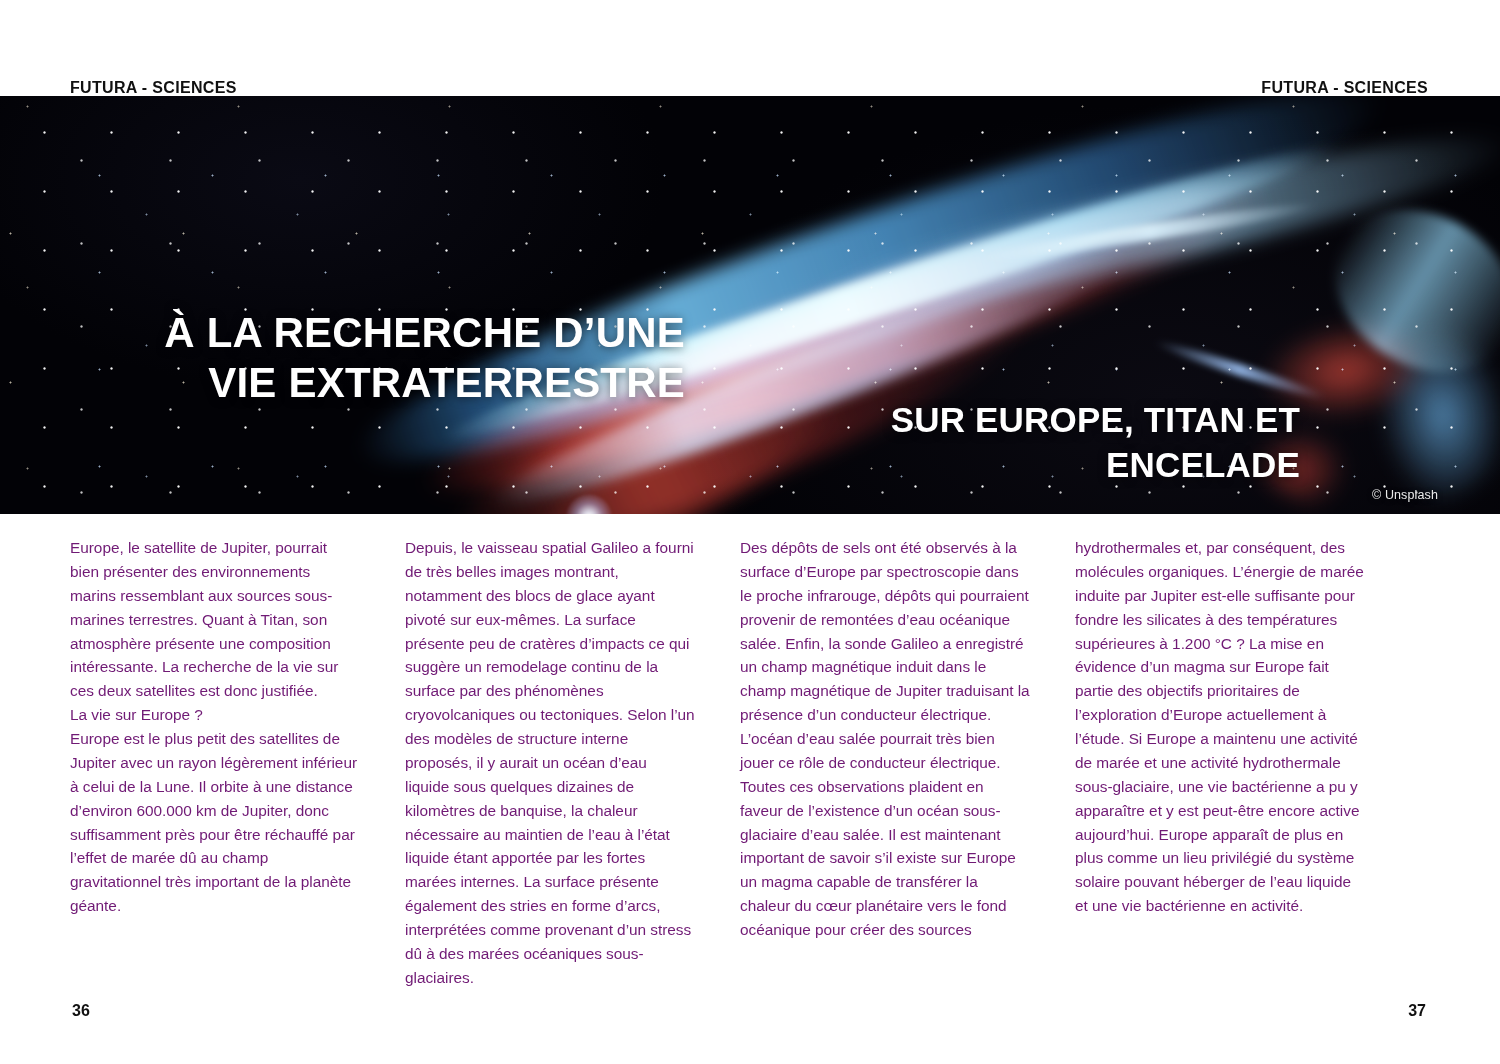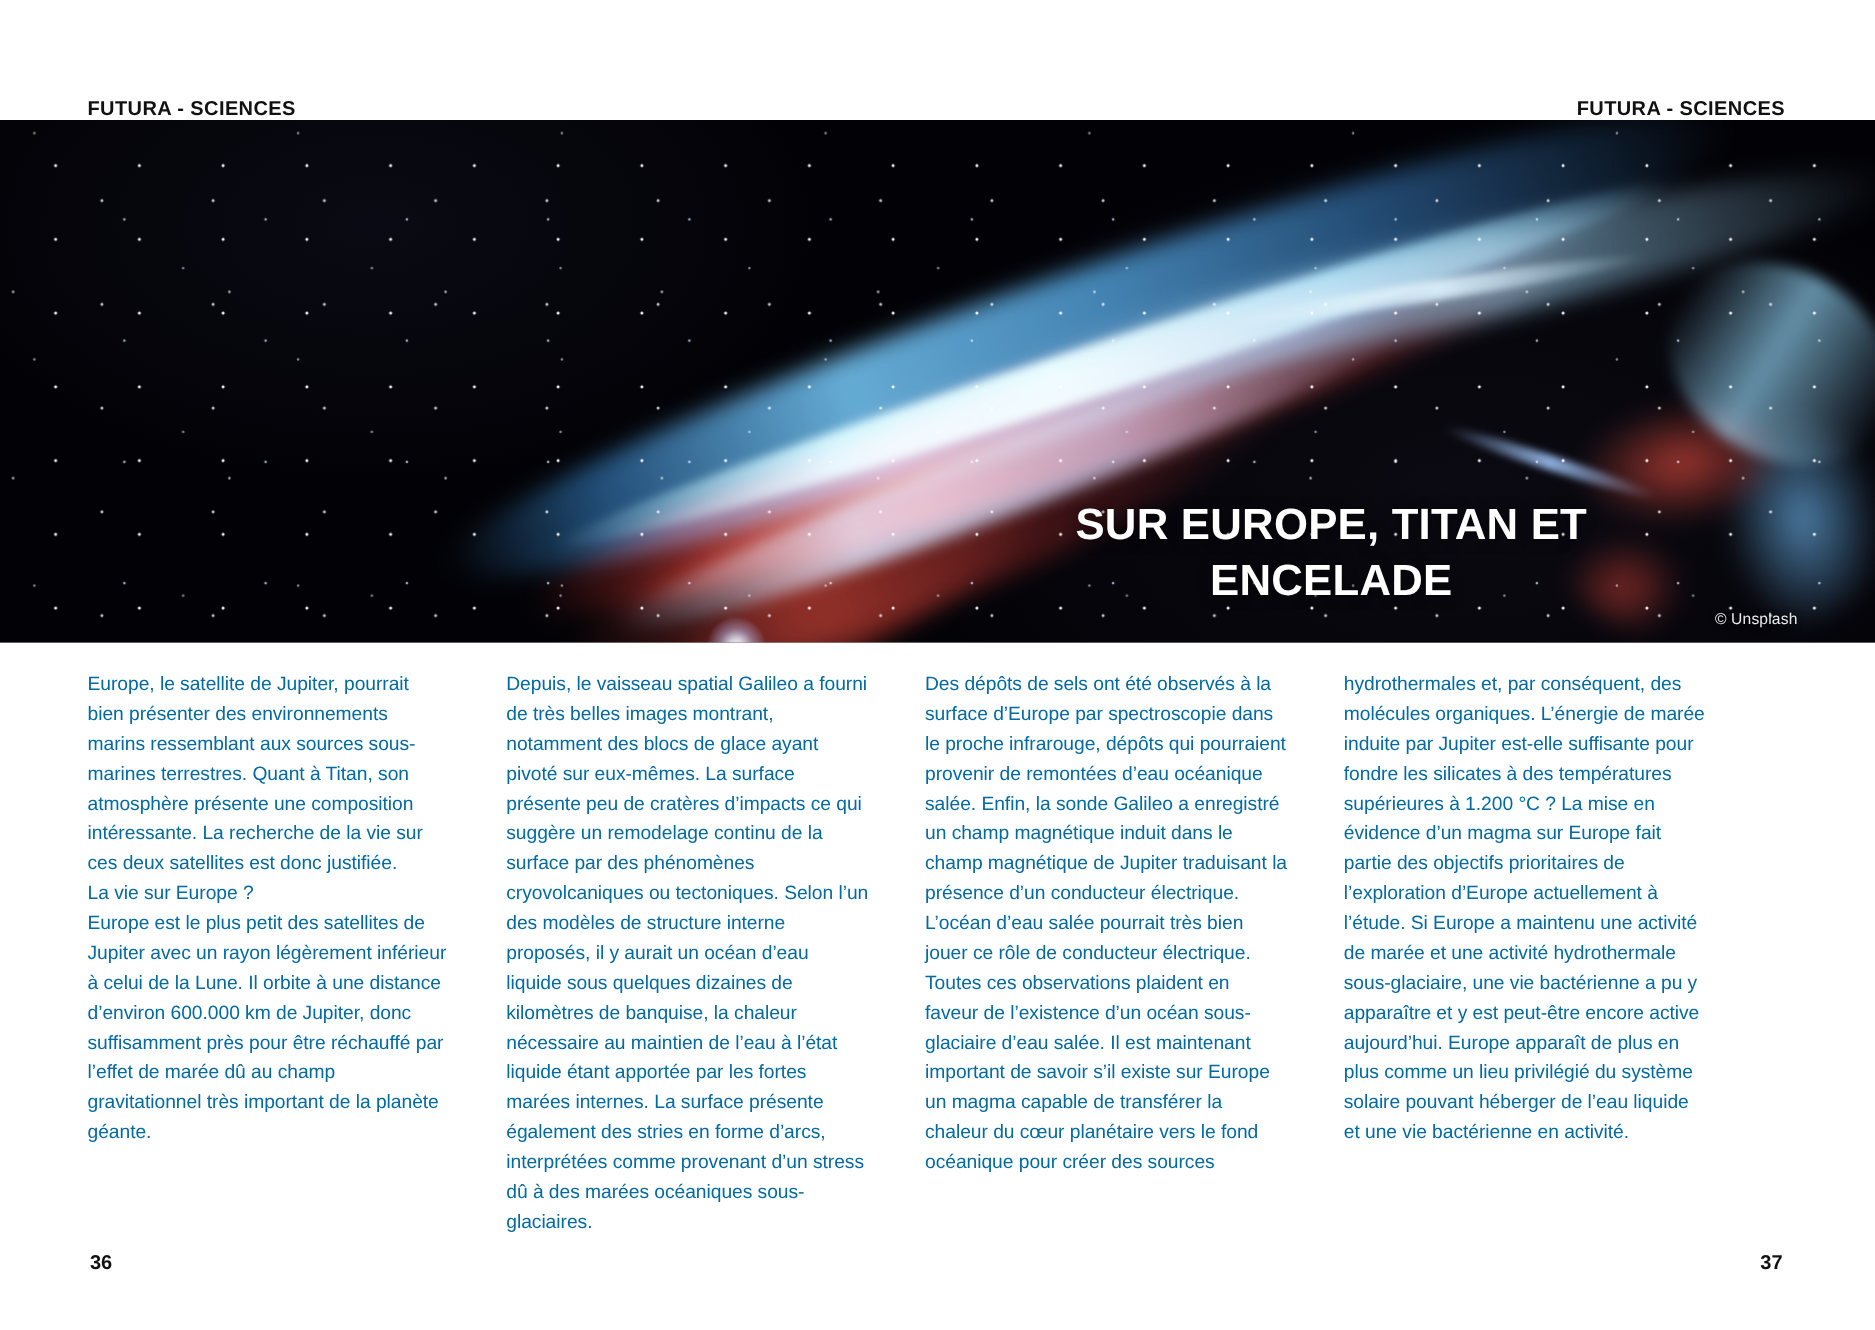--- a/index.html
+++ b/index.html
@@ -228,21 +228,21 @@
     line-height: 1.18;
     font-weight: 700;
     letter-spacing: 0.005em;
     text-shadow: 0 1px 10px rgba(0,0,0,0.55);
   }
   .subhead {
     position: absolute;
     left: 830px;
     top: 302px;
     width: 470px;
-    text-align: center;
+    text-align: right;
     color: #ffffff;
     font-size: 35px;
     line-height: 1.28;
     font-weight: 700;
     letter-spacing: 0.005em;
     text-shadow: 0 1px 10px rgba(0,0,0,0.55);
   }
   .photo-credit {
     position: absolute;
     right: 62px;
@@ -261,21 +261,21 @@
     top: 536px;
     width: 1364px;
     display: flex;
     gap: 45px;
   }
   .column {
     width: 290px;
     flex: 0 0 290px;
     font-size: 15.4px;
     line-height: 1.55;
-    color: #0369a1;
+    color: #701a75;
     white-space: pre-line;
     letter-spacing: -0.002em;
   }
 
   
   .folio {
     position: absolute;
     bottom: 44px;
     font-size: 16px;
     font-weight: 600;
@@ -308,20 +308,21 @@
     <div class="neb neb-right-cluster"></div>
     <div class="neb neb-right-arc"></div>
 
     <div class="bright-star"></div>
 
     <div class="starfield">
       <div class="starfield-dots"></div>
       <div class="starfield-dots b"></div>
     </div>
 
+    <div class="headline">À LA RECHERCHE D’UNE VIE EXTRATERRESTRE</div>
 
     <div class="subhead">SUR EUROPE, TITAN ET ENCELADE</div>
 
     <div class="photo-credit">© Unsplash</div>
   </div>
 
   <div class="columns">
     <div class="column">Europe, le satellite de Jupiter, pourrait bien présenter des environnements marins ressemblant aux sources sous-marines terrestres. Quant à Titan, son atmosphère présente une composition intéressante. La recherche de la vie sur ces deux satellites est donc justifiée.
 La vie sur Europe ?
 Europe est le plus petit des satellites de Jupiter avec un rayon légèrement inférieur à celui de la Lune. Il orbite à une distance d’environ 600.000 km de Jupiter, donc suffisamment près pour être réchauffé par l’effet de marée dû au champ gravitationnel très important de la planète géante.</div>

